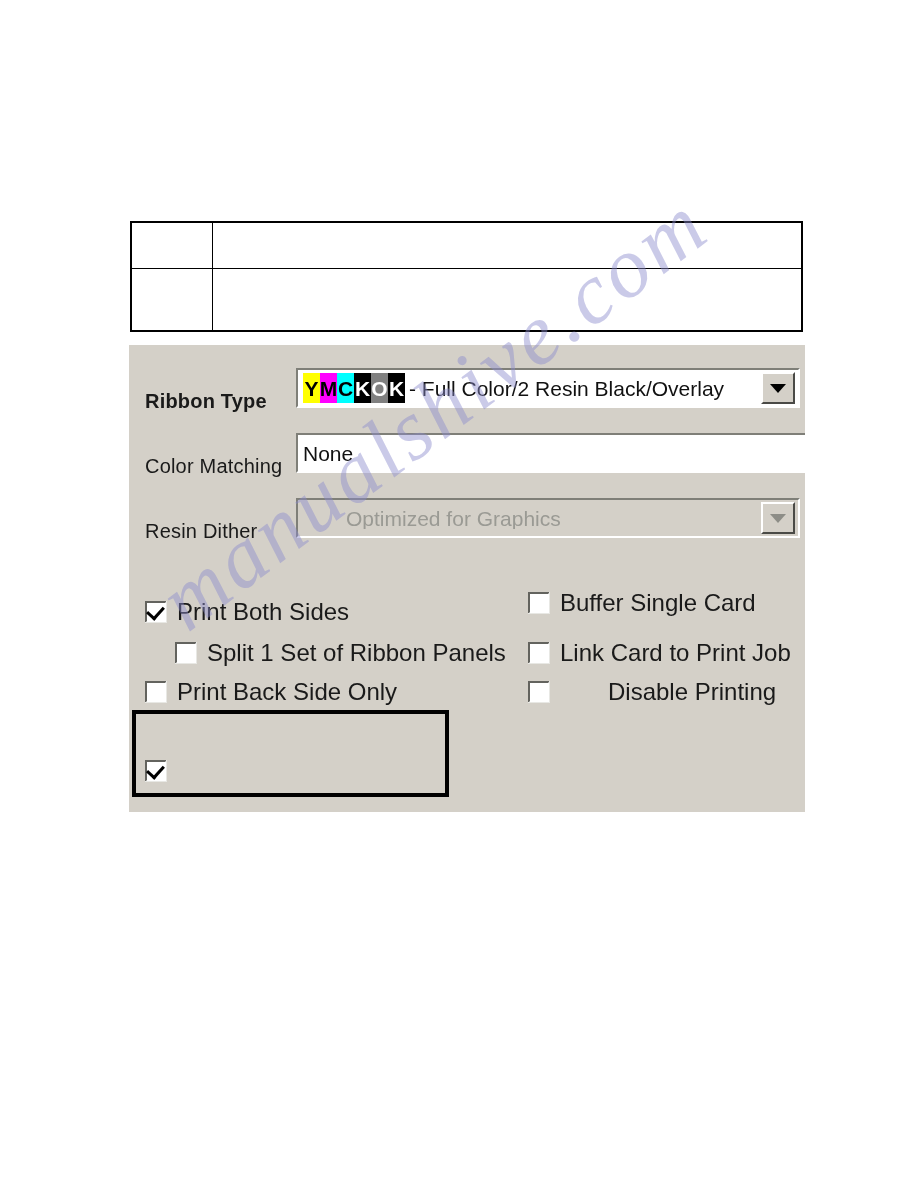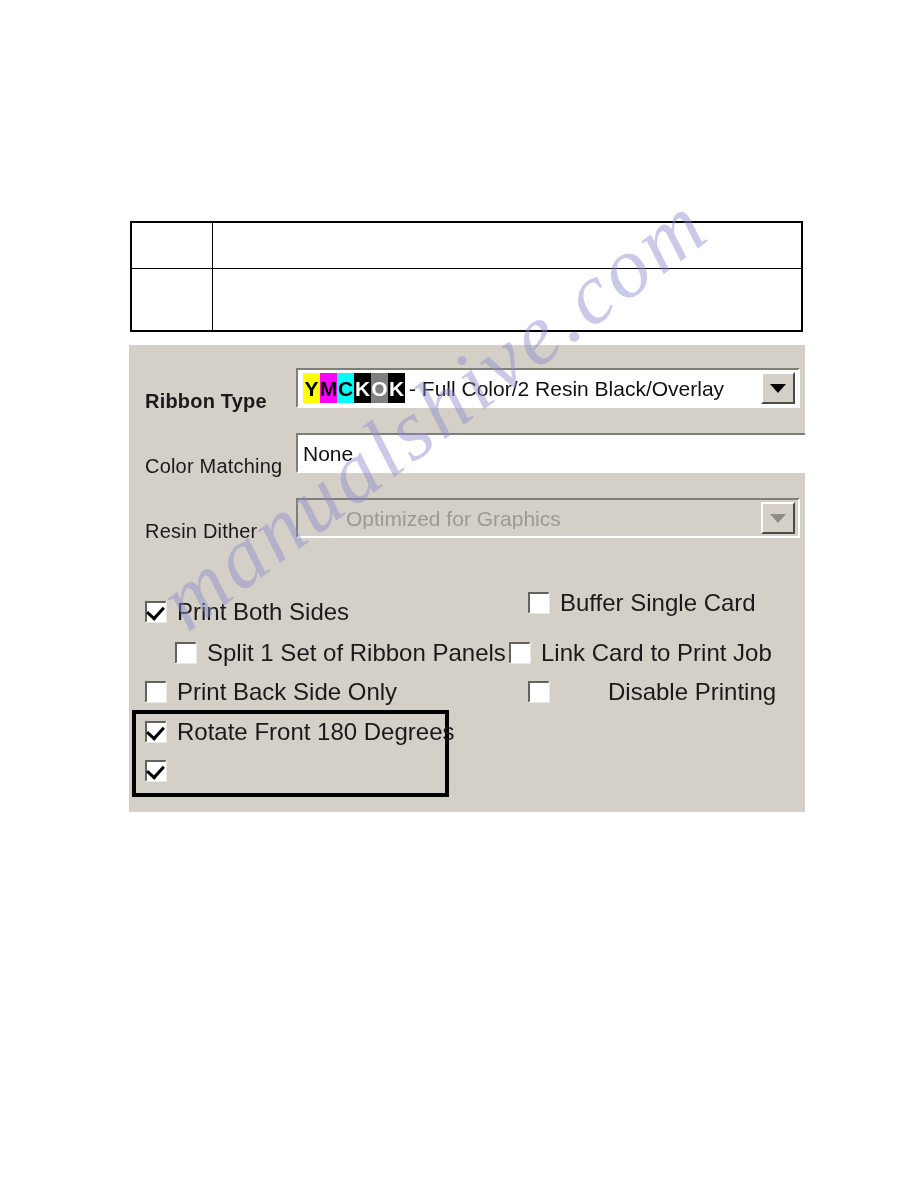--- a/index.html
+++ b/index.html
@@ -277,39 +277,33 @@
   <div class="cbrow" style="left:46px; top:296px;">
     <span class="cbox"></span>
     <span class="cblabel">Split 1 Set of Ribbon Panels</span>
   </div>
 
   <div class="cbrow" style="left:16px; top:335px;align-items:center;">
     <span class="cbox"></span>
     <span class="cblabel">Print Back Side Only</span>
   </div>
 
-  <div class="cbrow" style="left:16px; top:375px;">
-    <span class="cbox checked">
-        <span class="tick"></span>
-      </span>
-    <span class="cblabel">Rotate Front 180 Degrees</span>
-  </div>
 
   <div class="cbrow" style="left:16px; top:415px;">
     <span class="cbox checked">
         <span class="tick"></span>
       </span>
   </div>
 
   <div class="cbrow" style="left:399px; top:246px;">
     <span class="cbox"></span>
     <span class="cblabel">Buffer Single Card</span>
   </div>
 
-  <div class="cbrow" style="left:380px; top:296px;">
+  <div class="cbrow" style="left:399px; top:296px;">
     <span class="cbox"></span>
     <span class="cblabel">Link Card to Print Job</span>
   </div>
 
   <div class="cbrow" style="left:399px; top:335px;gap:48px;">
     <span class="cbox"></span>
     <span class="cblabel">Disable Printing</span>
   </div>
 
 </div>

